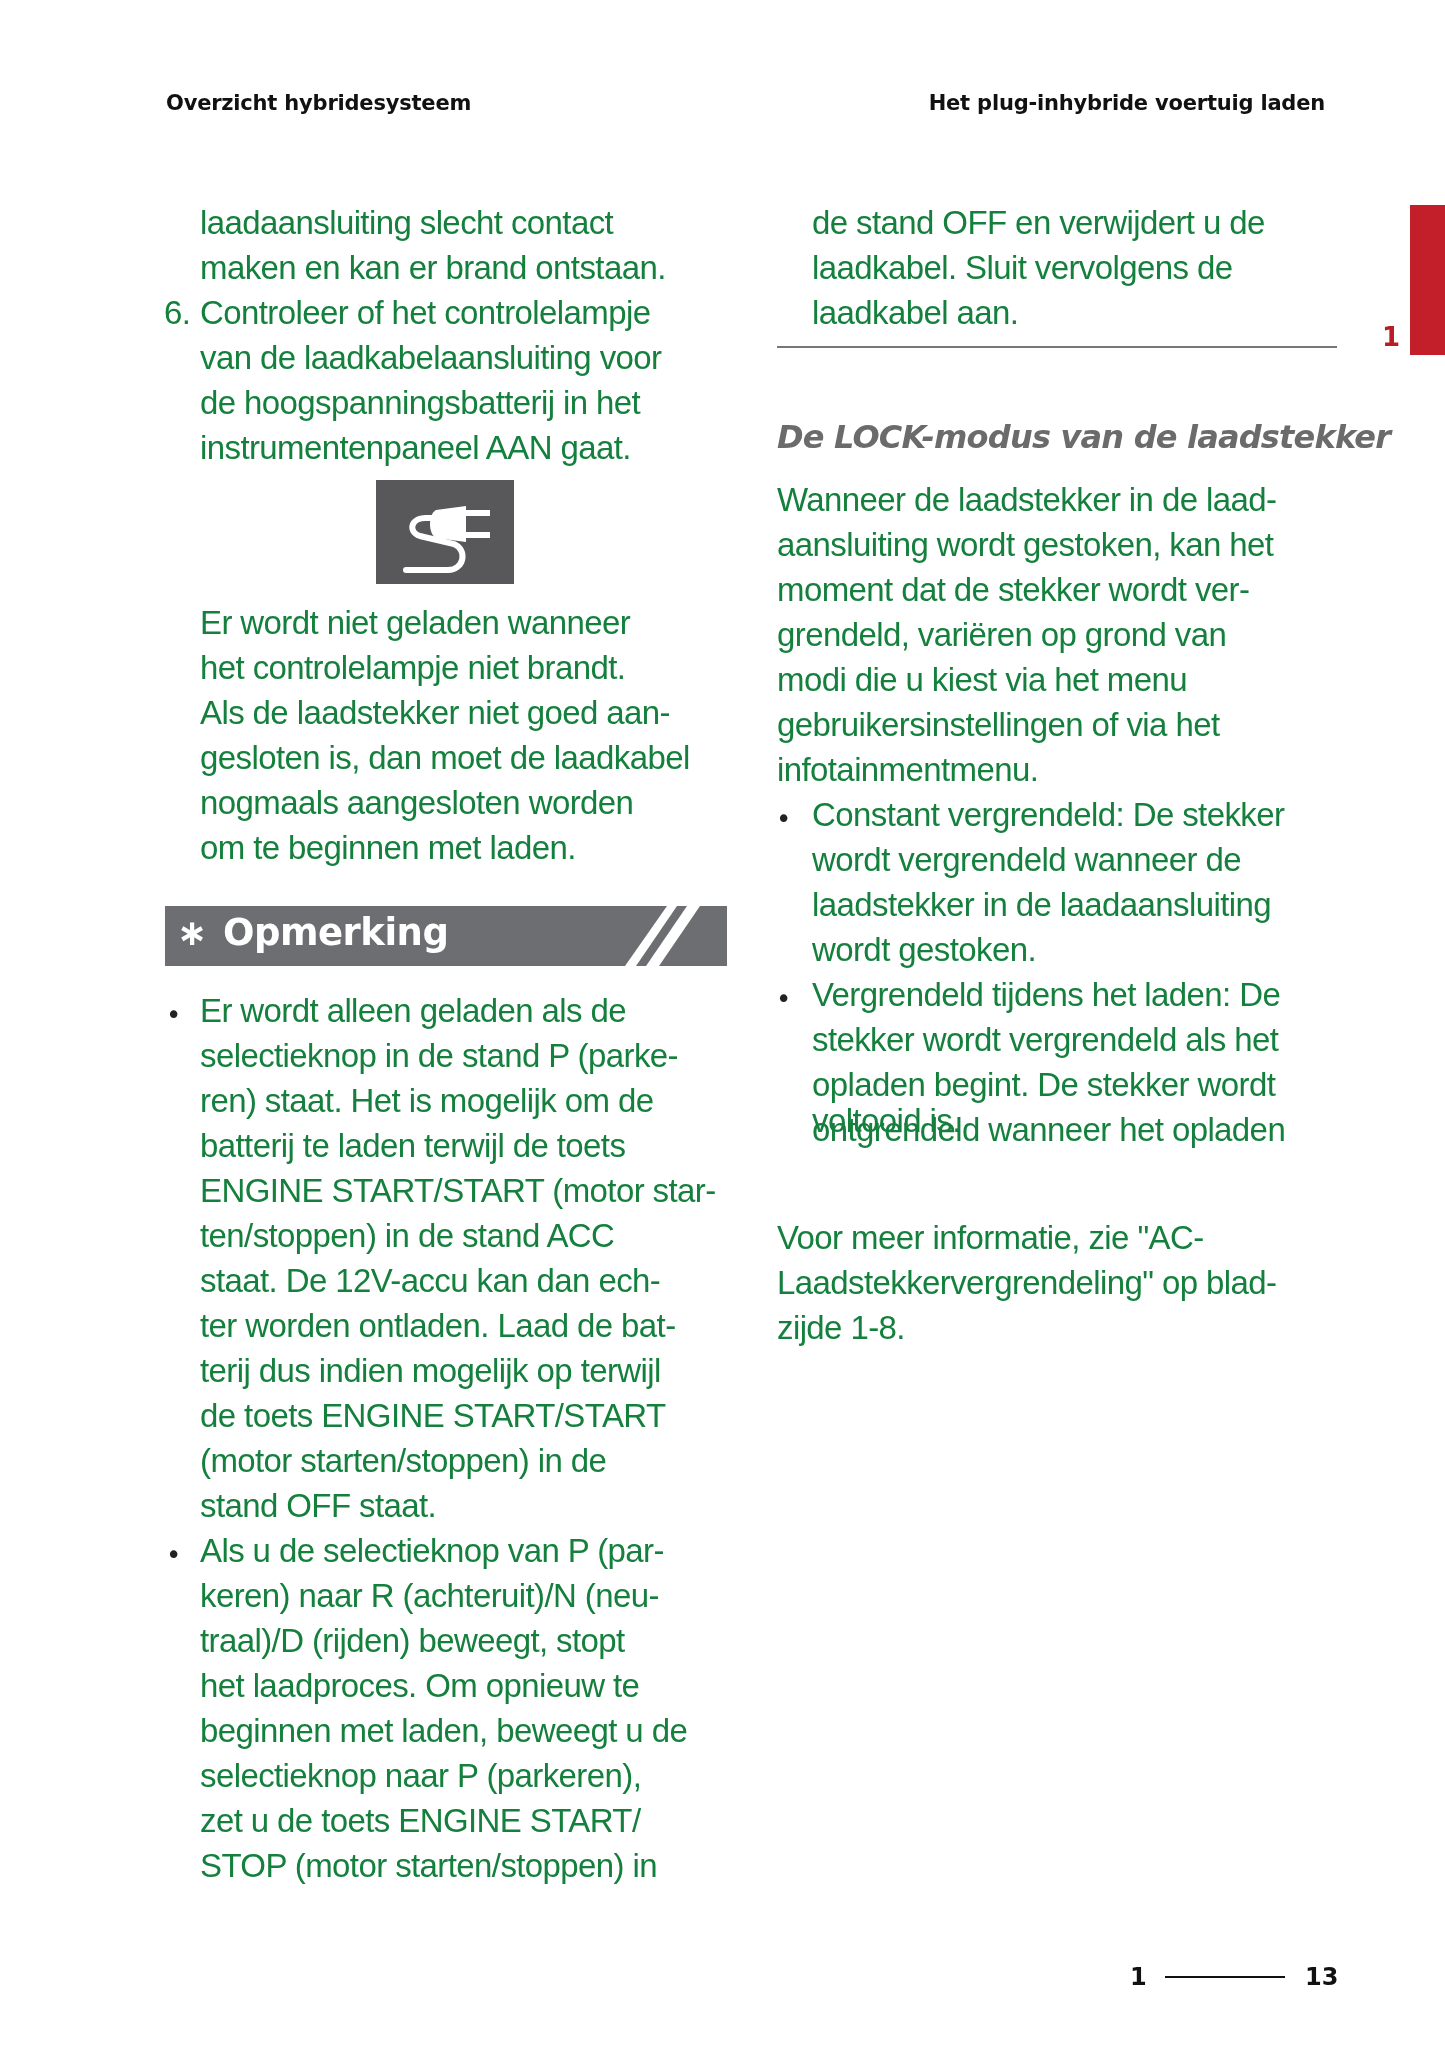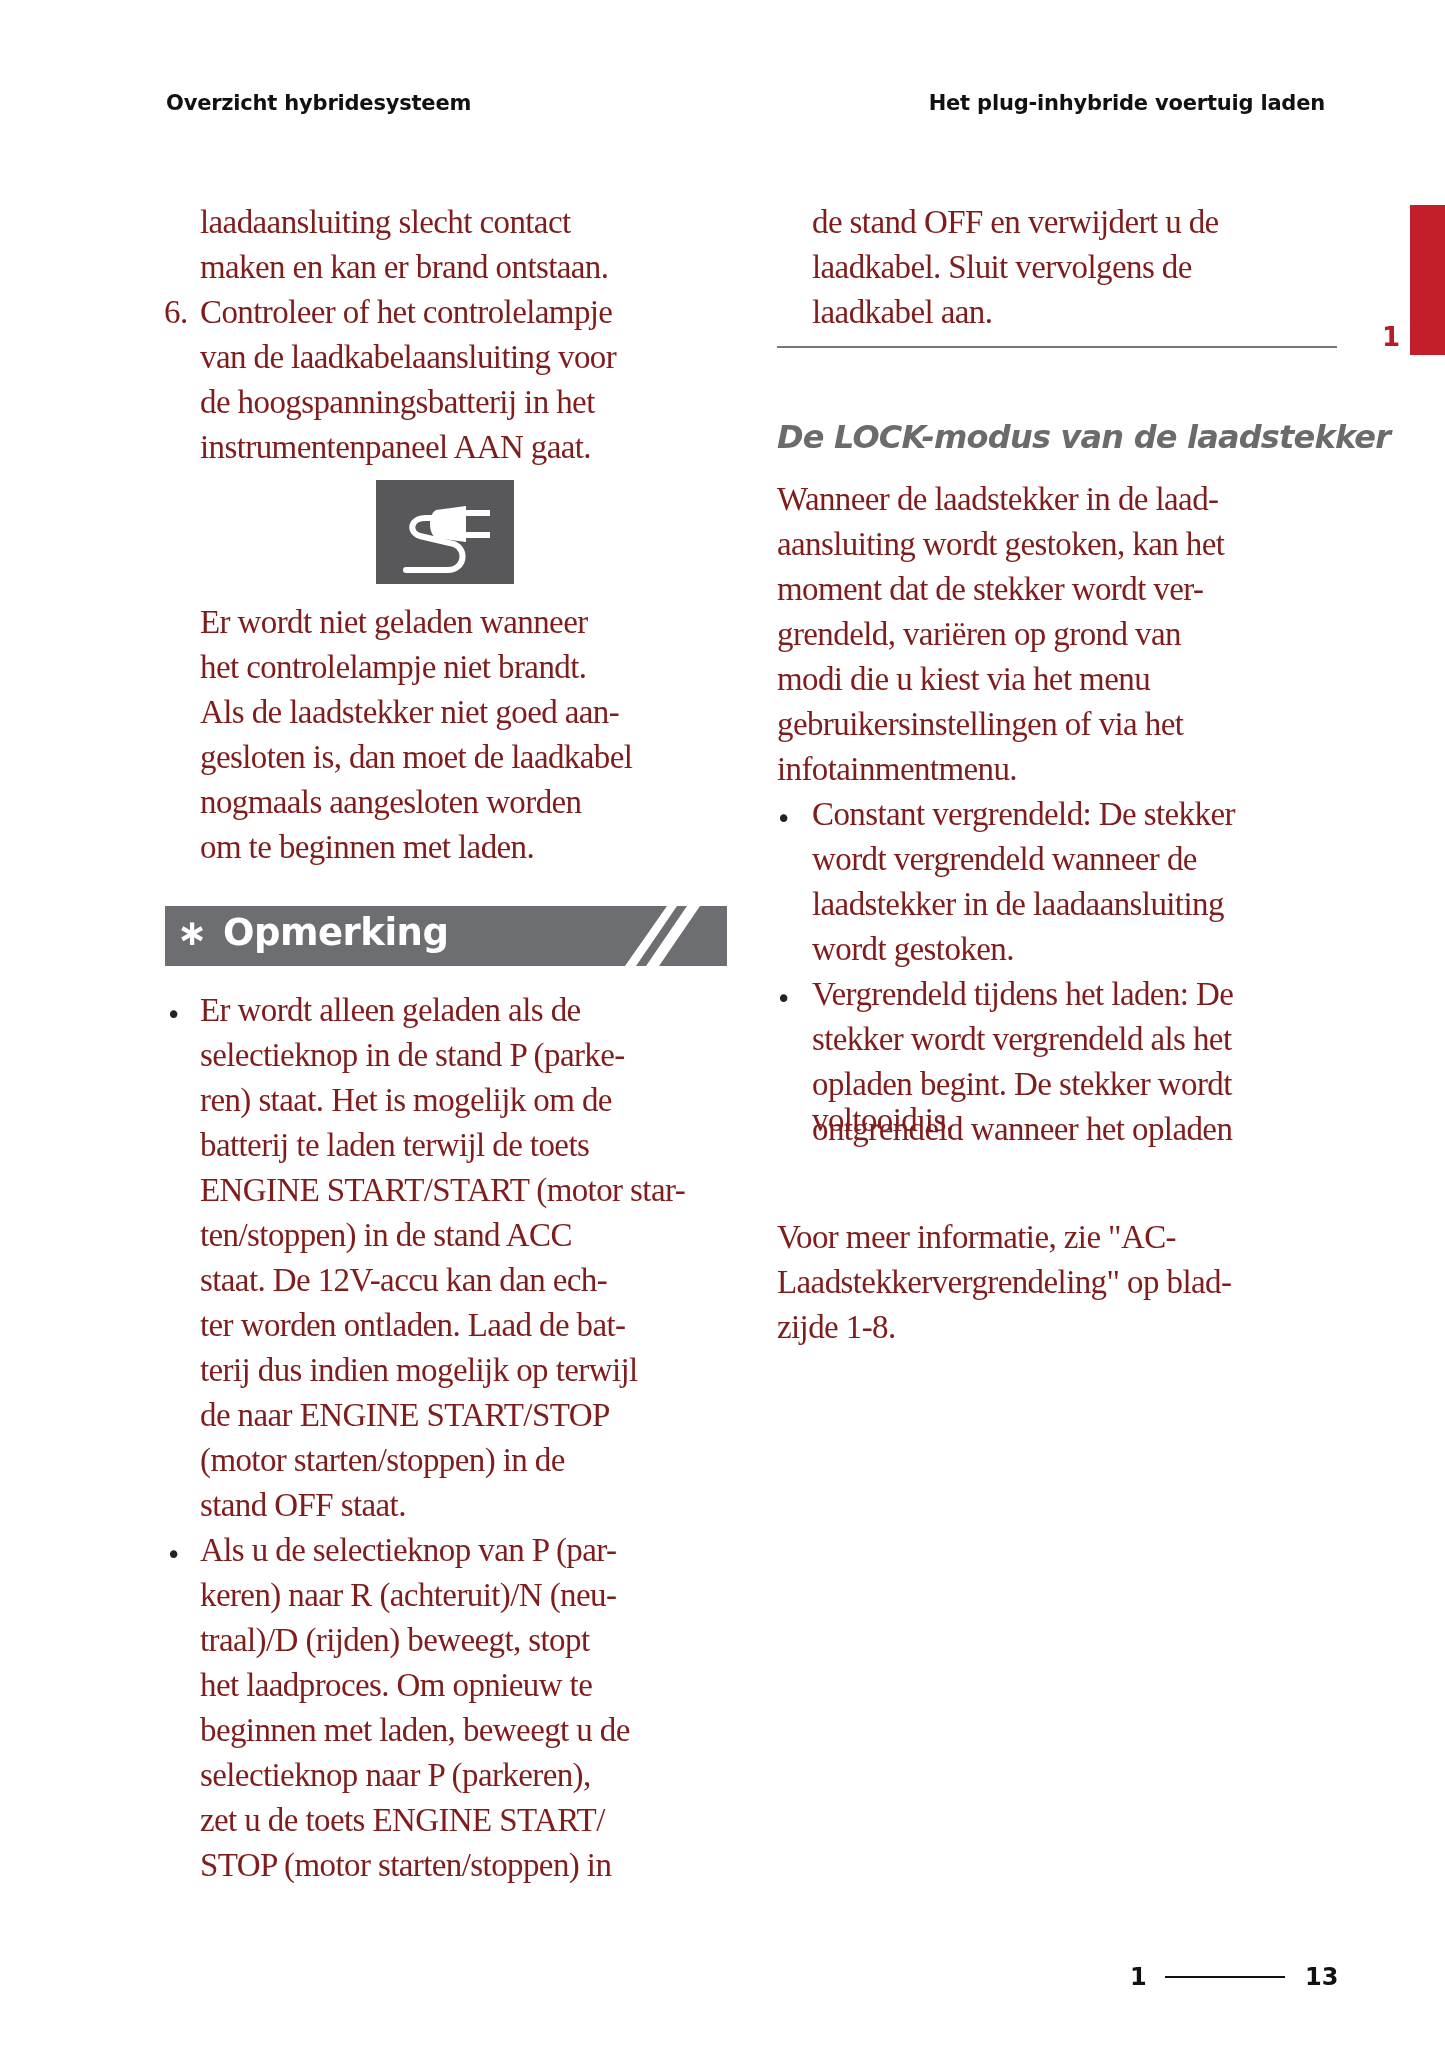--- a/index.html
+++ b/index.html
@@ -6,21 +6,21 @@
   body { width: 1445px; height: 2050px; position: relative; overflow: hidden;
          font-family: "DejaVu Sans", "Liberation Sans", sans-serif; color: #1a1a1a; }
   .hdr { position: absolute; top: 91px; font-family: "DejaVu Sans", sans-serif;
          font-weight: bold; font-size: 21px; color: #111; letter-spacing: -0.2px; text-align: center; }
   .hdr-left { left: 166px; }
   .hdr-right { right: 120px; margin-left: 43px; }
   .tab { position: absolute; left: 1410px; top: 205px; width: 35px; height: 150px; background: #c21f2a; }
   .tab-num { position: absolute; left: 1382px; top: 322px; font-weight: bold; font-size: 26px; color: #b81d26;
              font-family: "DejaVu Sans", sans-serif; }
   .line { position: absolute; white-space: nowrap; font-size: 33px; line-height: 45px; letter-spacing: -0.6px;
-          font-family: Liberation Serif, serif; font-weight: normal; color: #7f1d1d; transform-origin: left top; }
+          font-family: Liberation Sans, sans-serif; font-weight: normal; color: #15803d; transform-origin: left top; }
   .cl { left: 200px; }
   .cr { left: 777px; }
   .cr2 { left: 812px; }
   .bullet { position: absolute; font-size: 26px; color: #222; }
   .num6 { position: absolute; left: 164px; }
   .rule { position: absolute; left: 777px; top: 346px; width: 560px; height: 2px; background: #777; }
   .sect { position: absolute; left: 777px; top: 418px; font-size: 32px; font-weight: bold; font-style: italic;
           color: #6b6b6b; letter-spacing: -0.8px; font-family: "DejaVu Sans", sans-serif; white-space: nowrap; }
   .icon-box { position: absolute; left: 376px; top: 480px; width: 138px; height: 104px; background: #58585a; }
   .note { position: absolute; left: 165px; top: 906px; width: 562px; height: 60px; }
@@ -80,21 +80,21 @@
   <span class="bullet" style="left:166px; top:1000px">•</span>
   <div class="line cl" style="top:988px">Er wordt alleen geladen als de</div>
   <div class="line cl" style="top:1033px">selectieknop in de stand P (parke-</div>
   <div class="line cl" style="top:1078px">ren) staat. Het is mogelijk om de</div>
   <div class="line cl" style="top:1123px">batterij te laden terwijl de toets</div>
   <div class="line cl" style="top:1168px">ENGINE START/START (motor star-</div>
   <div class="line cl" style="top:1213px">ten/stoppen) in de stand ACC</div>
   <div class="line cl" style="top:1258px">staat. De 12V-accu kan dan ech-</div>
   <div class="line cl" style="top:1303px">ter worden ontladen. Laad de bat-</div>
   <div class="line cl" style="top:1348px">terij dus indien mogelijk op terwijl</div>
-  <div class="line cl" style="top:1393px">de naar ENGINE START/STOP</div>
+  <div class="line cl" style="top:1393px">de toets ENGINE START/START</div>
   <div class="line cl" style="top:1438px">(motor starten/stoppen) in de</div>
   <div class="line cl" style="top:1483px">stand OFF staat.</div>
 
   <span class="bullet" style="left:166px; top:1540px">•</span>
   <div class="line cl" style="top:1528px">Als u de selectieknop van P (par-</div>
   <div class="line cl" style="top:1573px">keren) naar R (achteruit)/N (neu-</div>
   <div class="line cl" style="top:1618px">traal)/D (rijden) beweegt, stopt</div>
   <div class="line cl" style="top:1663px">het laadproces. Om opnieuw te</div>
   <div class="line cl" style="top:1708px">beginnen met laden, beweegt u de</div>
   <div class="line cl" style="top:1753px">selectieknop naar P (parkeren),</div>

